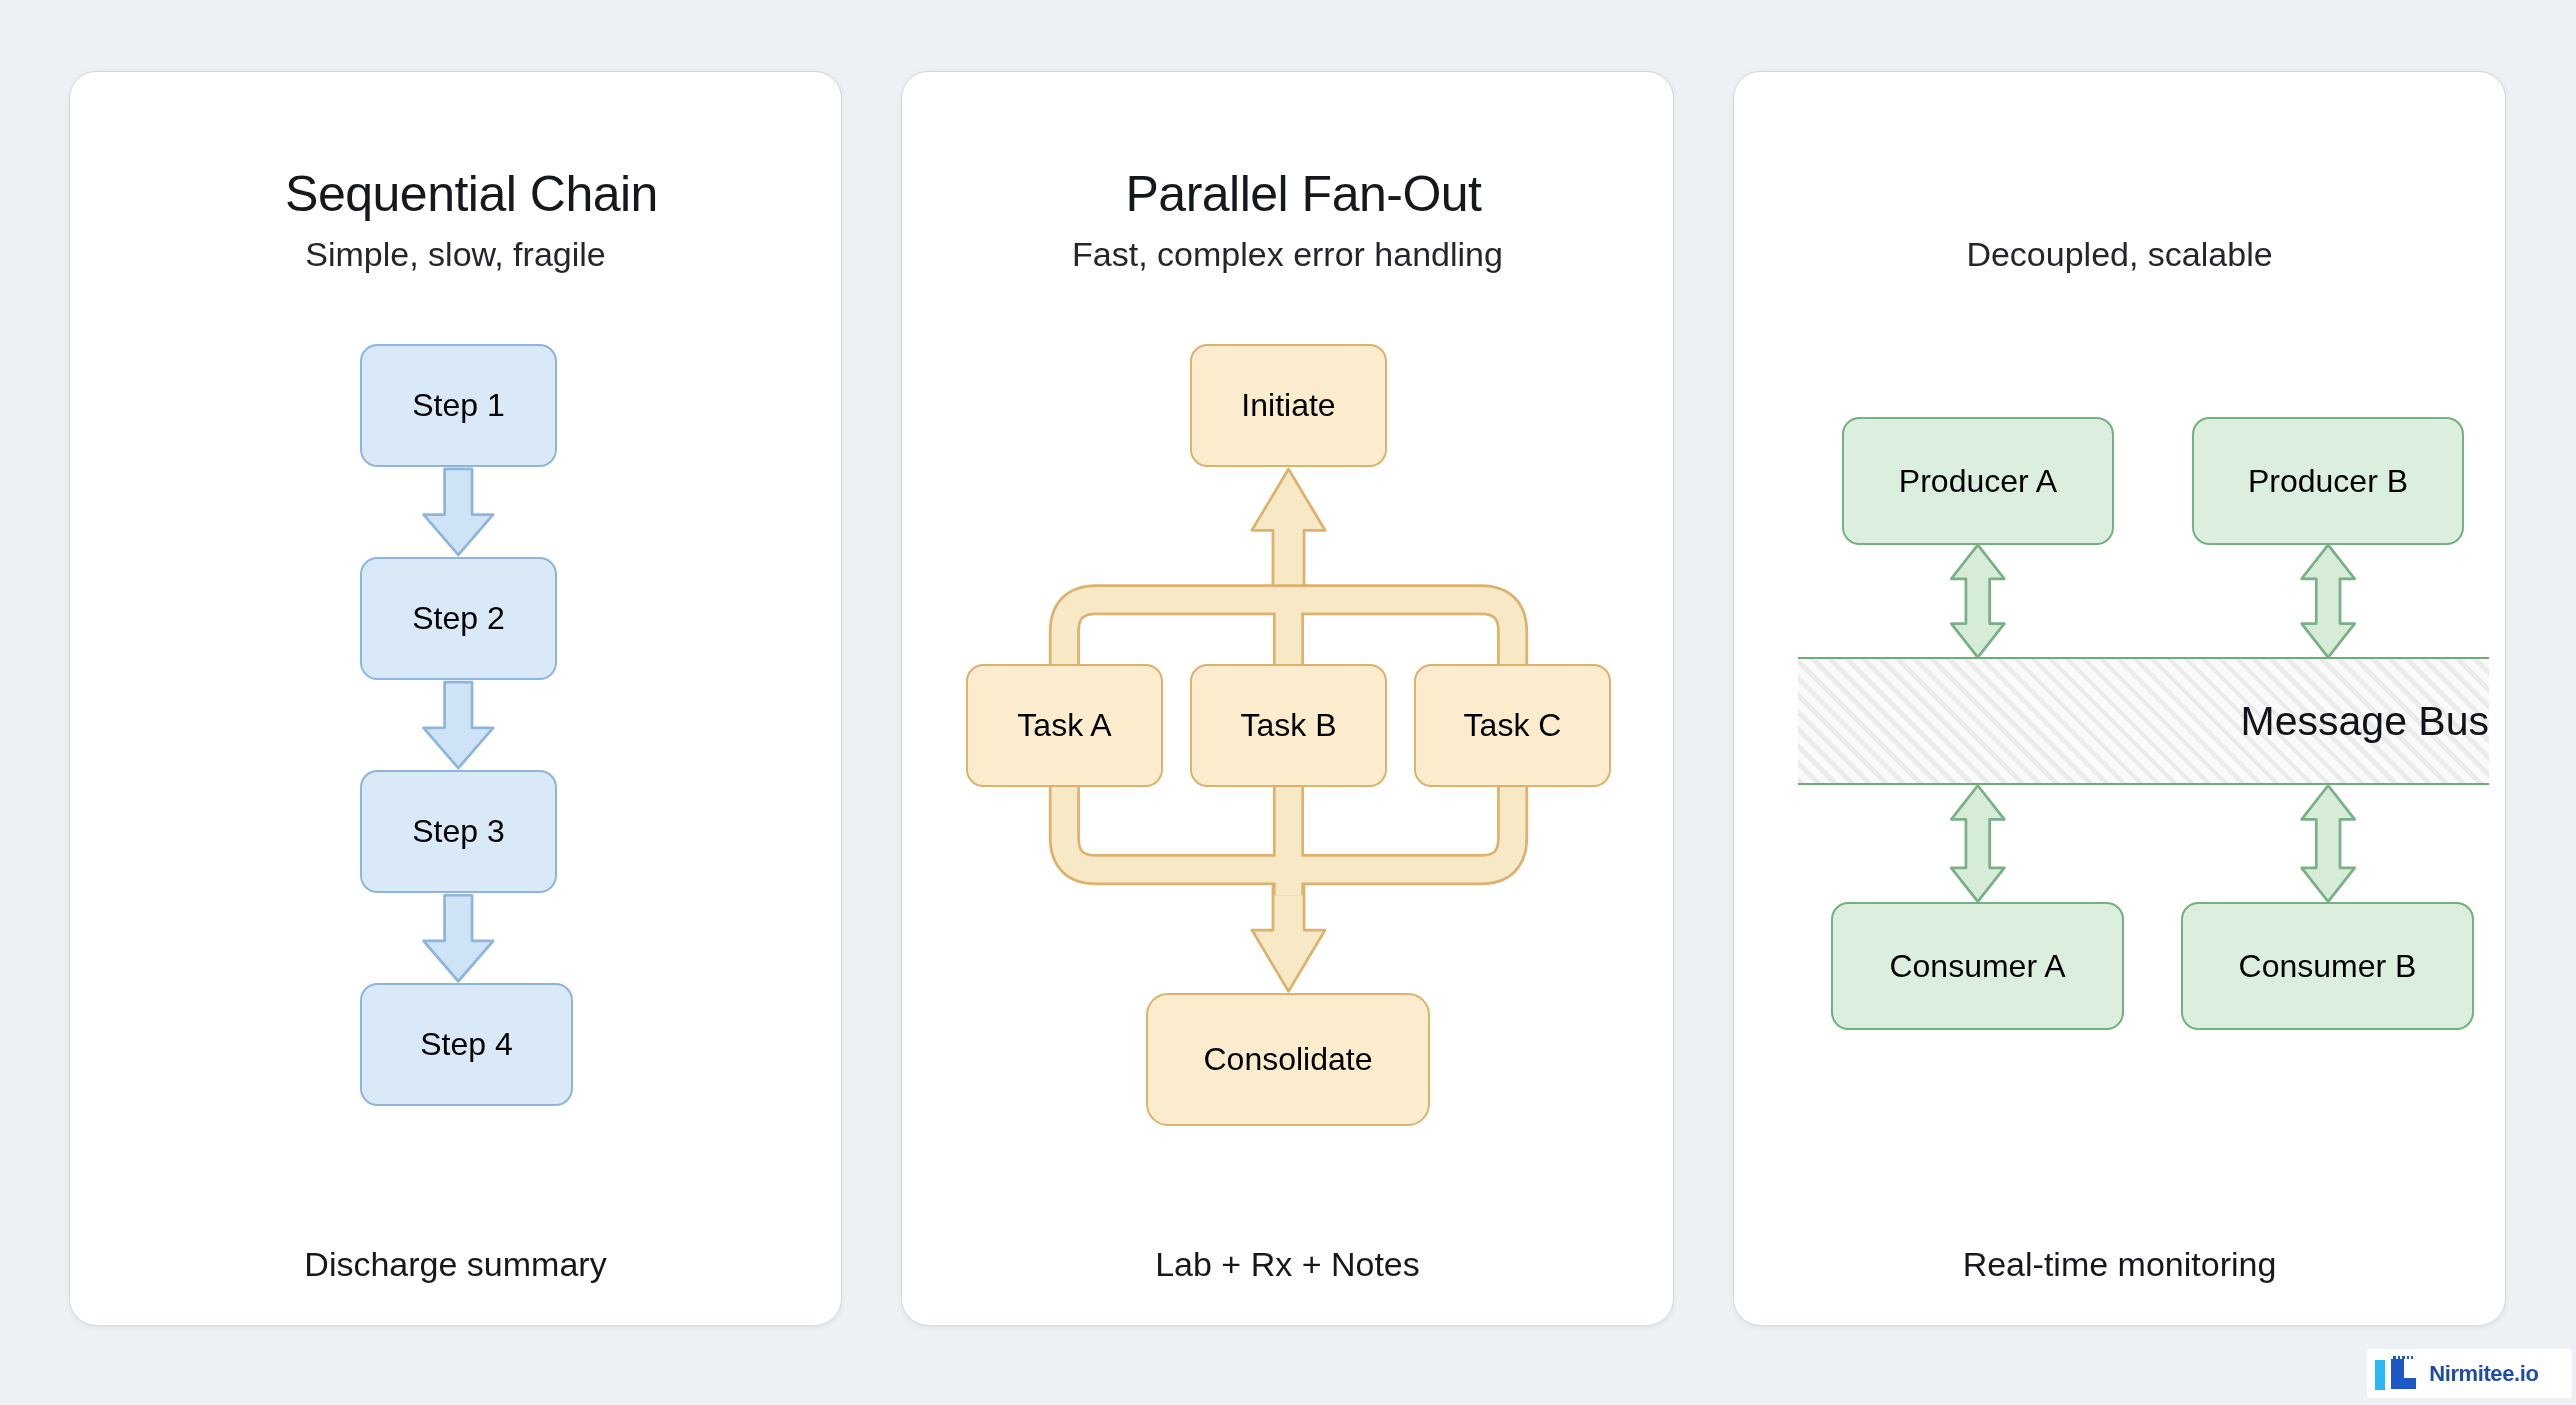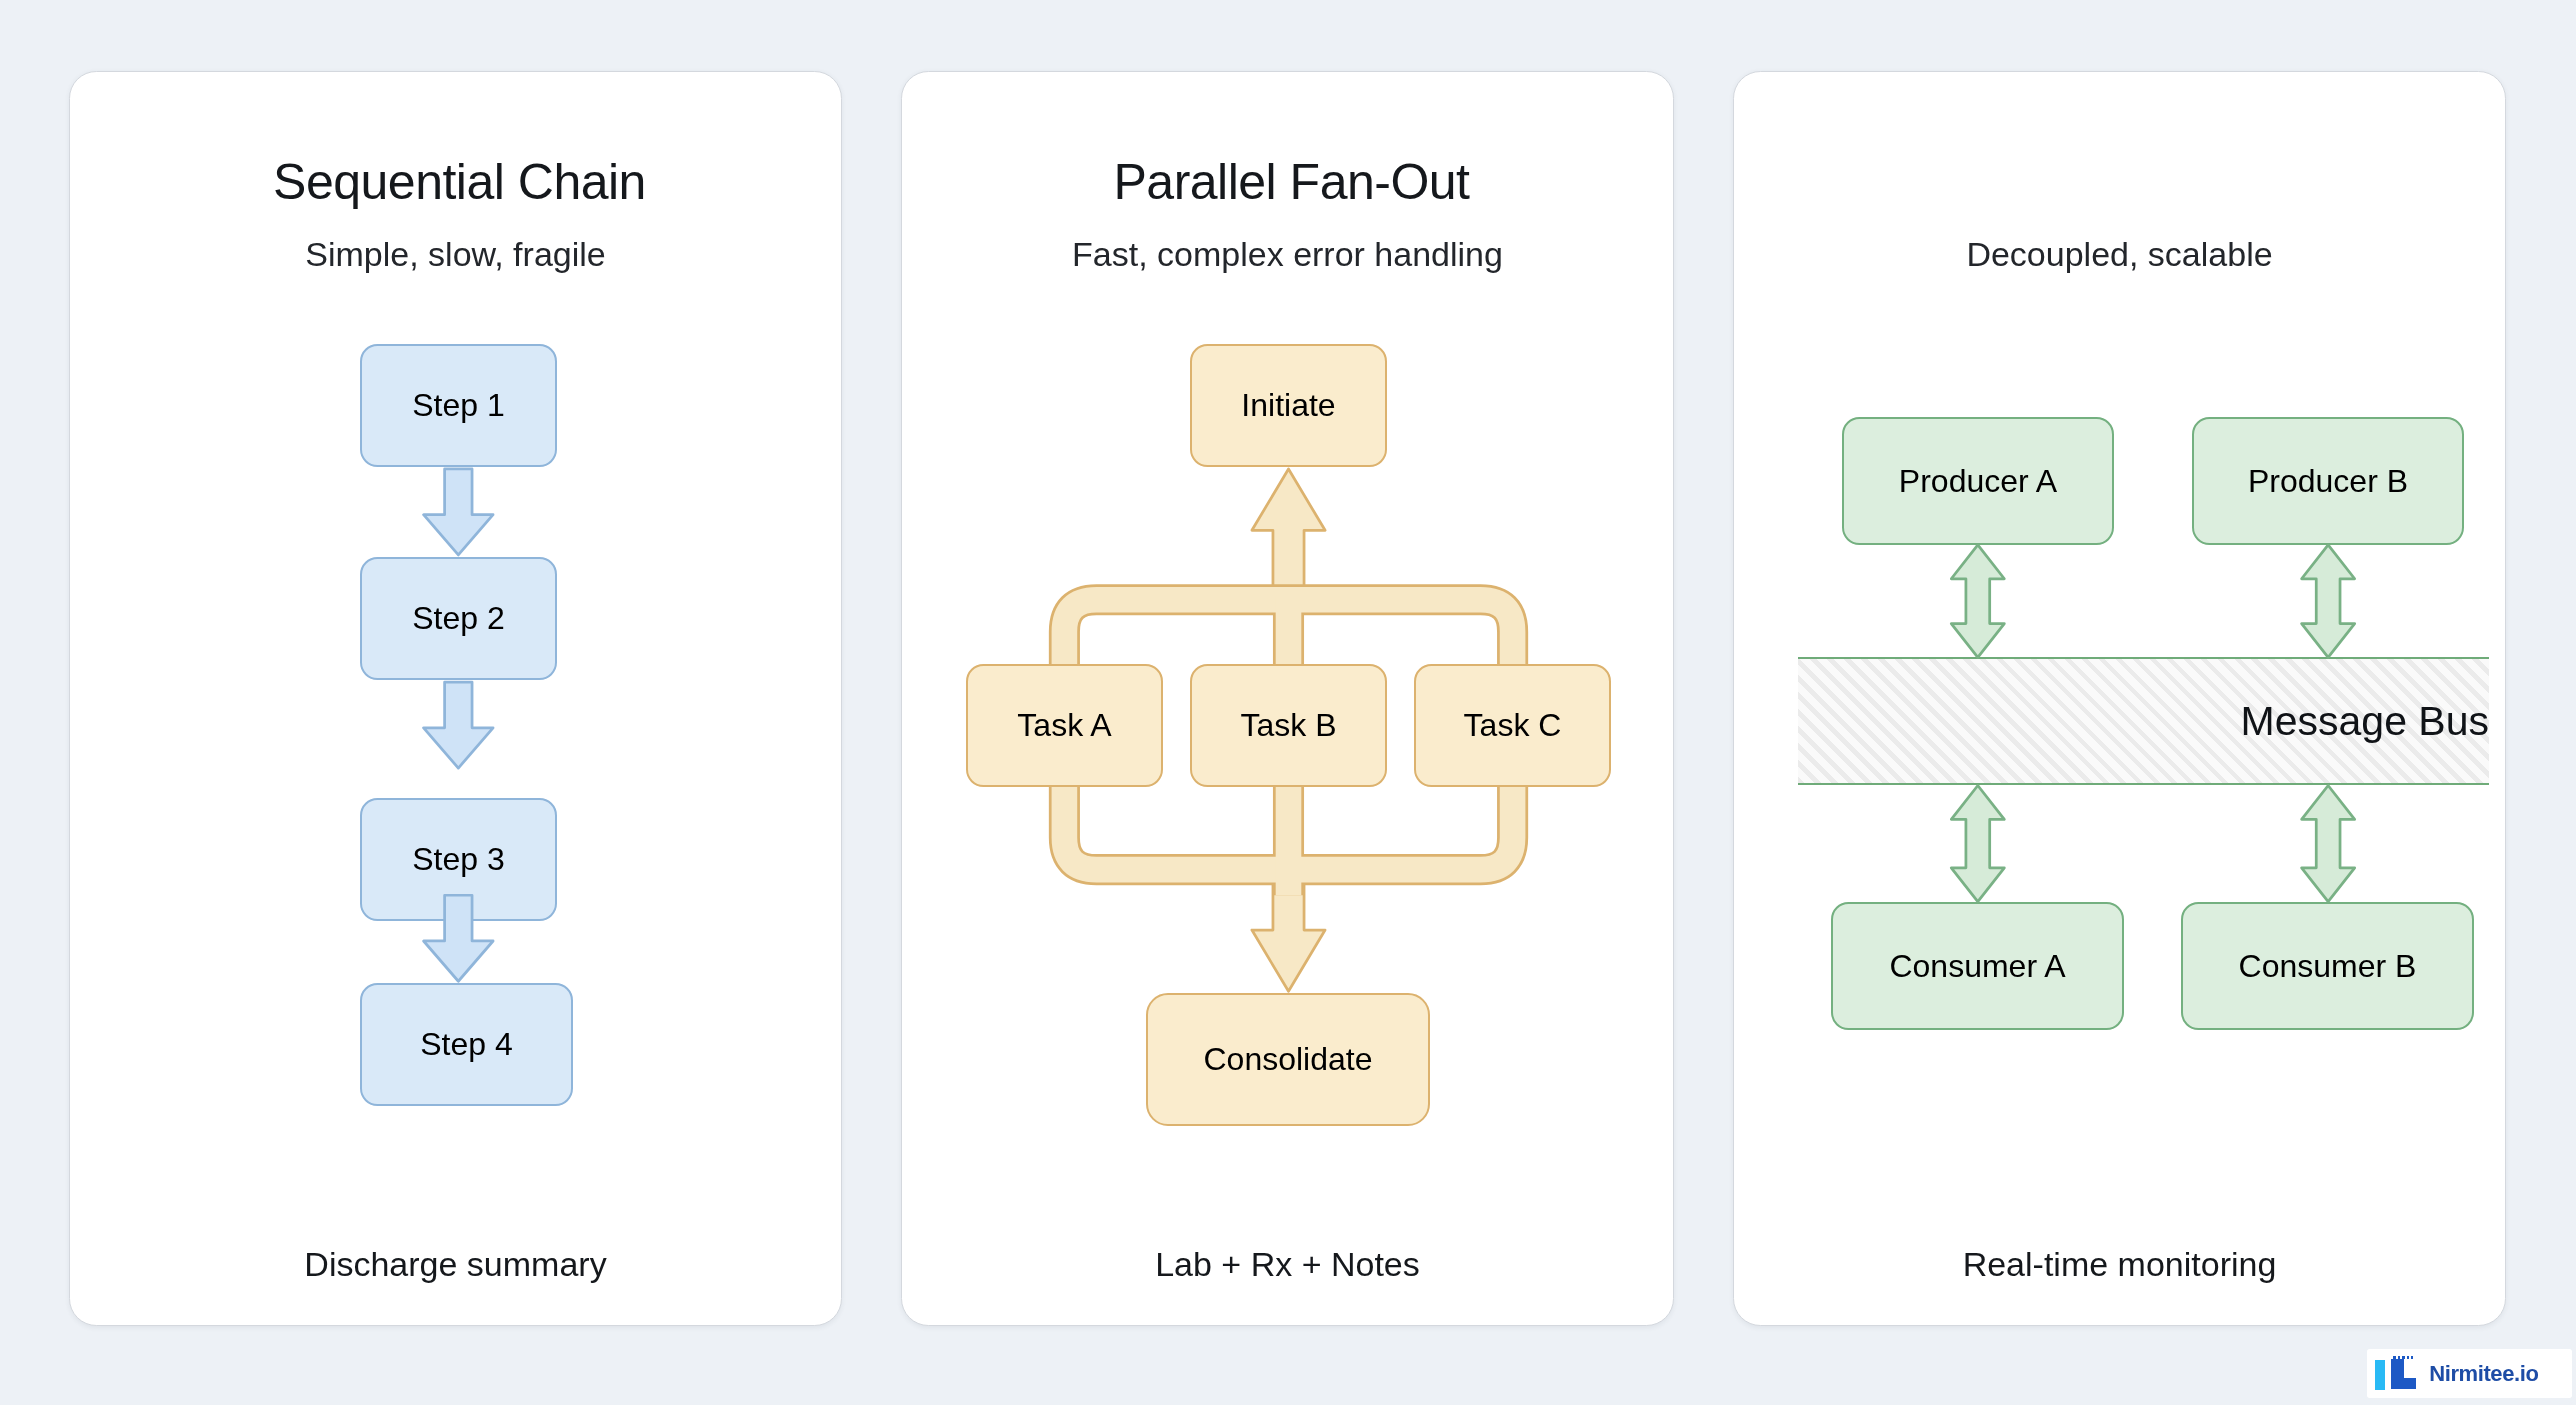--- a/index.html
+++ b/index.html
@@ -19,21 +19,21 @@
     box-shadow:0 1.8px 5.5px rgba(40,50,70,.07);
     box-sizing:border-box;
   }
   .card-1{left:69px;}
   .card-2{left:901px;}
   .card-3{left:1733px;}
 
   .card-title{
     position:absolute;left:0;top:77px;width:100%;
     text-align:center;font-size:50px;font-weight:500;color:#15181c;
-    letter-spacing:-0.5px;margin:4px;
+    letter-spacing:-0.5px;margin:16px;
   }
   .card-subtitle{
     position:absolute;left:0;top:163px;width:100%;
     text-align:center;font-size:34px;font-weight:400;color:#23262b;margin:0;
   }
   .card-caption{
     position:absolute;left:0;top:1173px;width:100%;
     text-align:center;font-size:34px;font-weight:500;color:#15181c;margin:0;
   }
 
@@ -81,21 +81,21 @@
 <body style="background: rgb(237, 241, 246);">
 
 <div class="stage">
 
   <section class="card card-1">
     <h2 class="card-title">Sequential Chain</h2>
     <p class="card-subtitle">Simple, slow, fragile</p>
 
     <div class="node node-blue" style="left:290px;top:272px;width:197px;height:123px;">Step 1</div>
     <div class="node node-blue" style="left:290px;top:485px;width:197px;height:123px;">Step 2</div>
-    <div class="node node-blue" style="left:290px;top:726px;width:197px;height:123px;">Step 3</div>
+    <div class="node node-blue" style="left:290px;top:698px;width:197px;height:123px;">Step 3</div>
     <div class="node node-blue" style="left:290px;top:911px;width:213px;height:123px;">Step 4</div>
 
     <svg class="overlay" viewBox="0 0 845 1372">
       <polygon class="b-shape" points="409.5,434 439.5,434 439.5,484 462.5,484 424.5,528 386.5,484 409.5,484"></polygon>
       <polygon class="b-shape" points="409.5,667 439.5,667 439.5,717 462.5,717 424.5,761 386.5,717 409.5,717"></polygon>
       <polygon class="b-shape" points="409.5,900 439.5,900 439.5,950 462.5,950 424.5,994 386.5,950 409.5,950"></polygon>
     </svg>
 
     <p class="card-caption">Discharge summary</p>
   </section>

